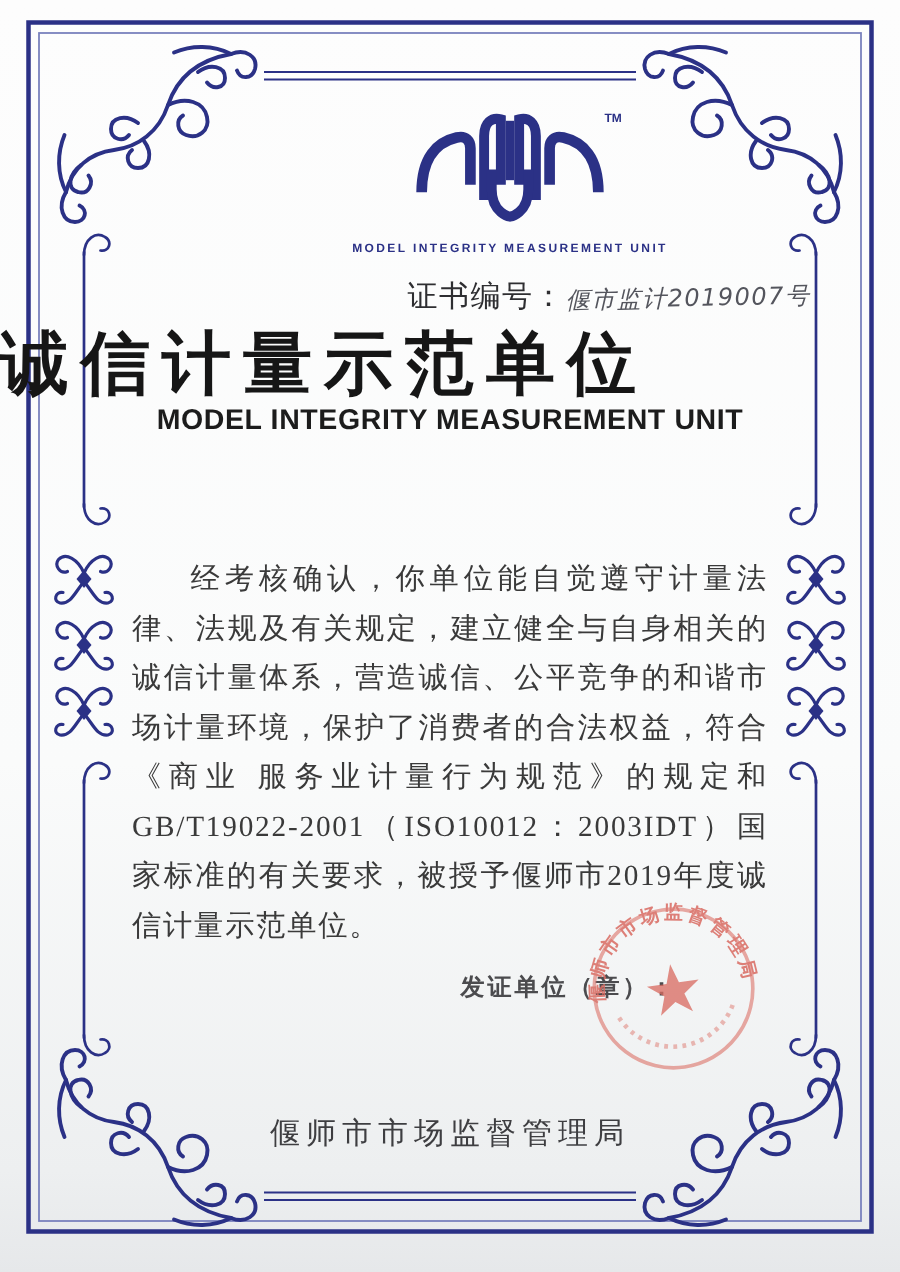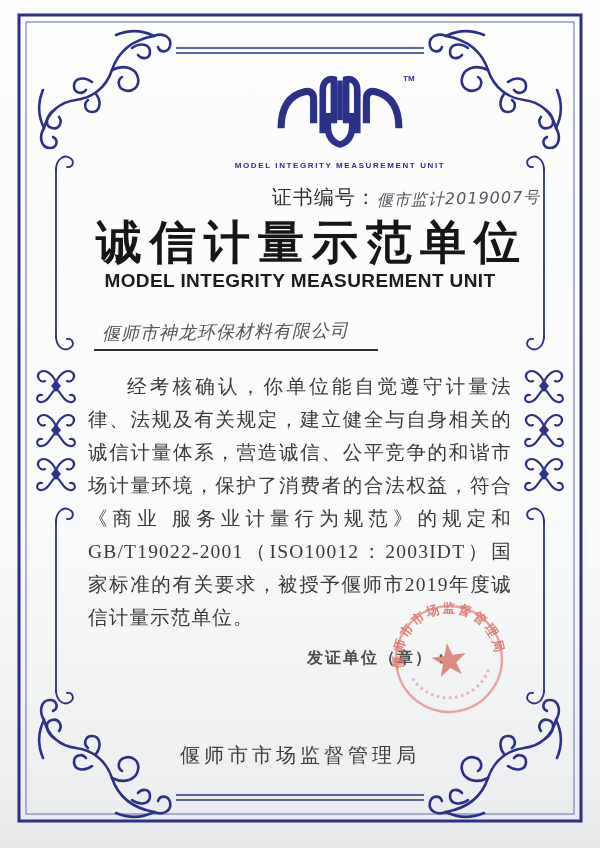--- a/index.html
+++ b/index.html
@@ -16,21 +16,21 @@
   .logo-wrap{left:0;top:66px;width:600px;text-align:center;margin-left:40px;}
   .logo-mark{margin:0 auto;}
   .logo-tm{position:absolute;left:363px;top:8px;font-size:8px;font-weight:bold;color:#2b3186;letter-spacing:0;}
   .logo-caption{margin-top:3px;font-size:8px;font-weight:bold;color:#2b3186;letter-spacing:1.6px;}
   
   .certno{top:184px;left:0;width:540px;text-align:right;white-space:nowrap;}
   .certno-label{font-family:"Liberation Serif",serif;font-size:20px;color:#2e2e31;letter-spacing:1px;}
   .handwrite{font-family:"DejaVu Sans",sans-serif;font-style:italic;color:#54555d;}
   .certno-value{display:inline-block;font-size:16px;transform:rotate(-1.2deg);letter-spacing:1px;}
   
-  .title{top:212px;left:0;width:528px;text-align:right;
+  .title{top:212px;left:0;width:528px;text-align:left;
     font-family:"Liberation Serif","DejaVu Serif",serif;font-weight:900;
     font-size:46px;letter-spacing:8px;color:#161616;white-space:nowrap;}
   .subtitle{top:270px;left:0;width:600px;text-align:center;
     font-weight:bold;font-size:19px;letter-spacing:0.4px;color:#1c1c1c;white-space:nowrap;}
   
   .recipient{top:320px;left:94px;width:272px;border-bottom:2px solid #2a2a2e;padding:0 4px 5px 8px;}
   .recipient-name{display:inline-block;font-size:18px;letter-spacing:1px;transform:rotate(-0.8deg);}
   
   .body-text{top:370px;left:88px;width:424px;
     font-family:"Liberation Serif","DejaVu Serif",serif;
@@ -121,23 +121,20 @@
     <div class="logo-caption">MODEL INTEGRITY MEASUREMENT UNIT</div>
   </div>
 
   <div class="abs certno">
     <span class="certno-label">证书编号：</span><span class="handwrite certno-value">偃市监计2019007号</span>
   </div>
 
   <div class="abs title">诚信计量示范单位</div>
   <div class="abs subtitle">MODEL INTEGRITY MEASUREMENT UNIT</div>
 
-  <div class="abs recipient">
-    <span class="handwrite recipient-name">偃师市神龙环保材料有限公司</span>
-  </div>
 
   <div class="abs body-text">经考核确认，你单位能自觉遵守计量法律、法规及有关规定，建立健全与自身相关的诚信计量体系，营造诚信、公平竞争的和谐市场计量环境，保护了消费者的合法权益，符合《商业 服务业计量行为规范》的规定和GB/T19022-2001（ISO10012：2003IDT）国家标准的有关要求，被授予偃师市2019年度诚信计量示范单位。</div>
 
   <div class="abs issuer">发证单位（章）：</div>
 
   <svg class="abs seal" width="122" height="122" viewBox="0 0 120 120">
     <defs>
       <path id="sealArc" d="M 14,60 A 46,46 0 0 1 106,60" fill="none"></path>
     </defs>
     <circle cx="60" cy="60" r="52" fill="none" stroke="#dd7a70" stroke-width="2.4" opacity="0.75"></circle>

